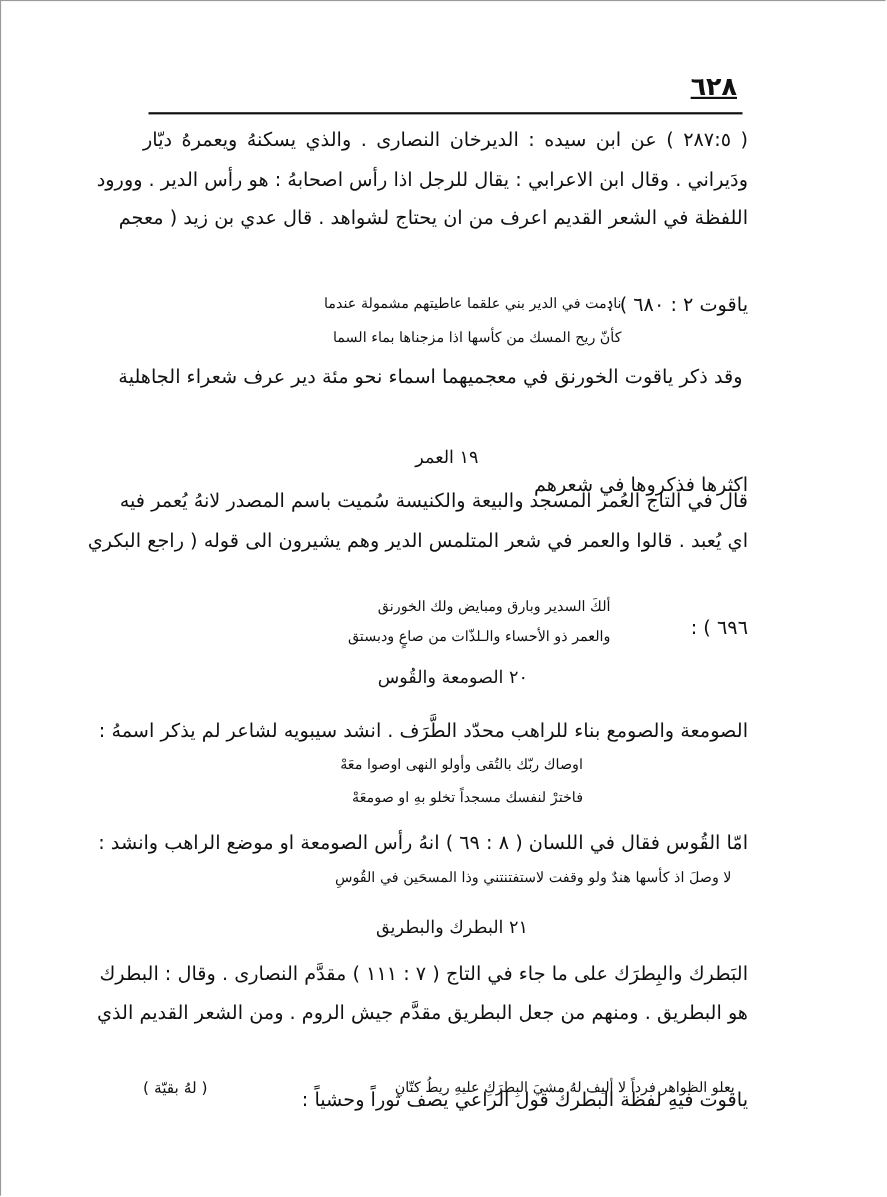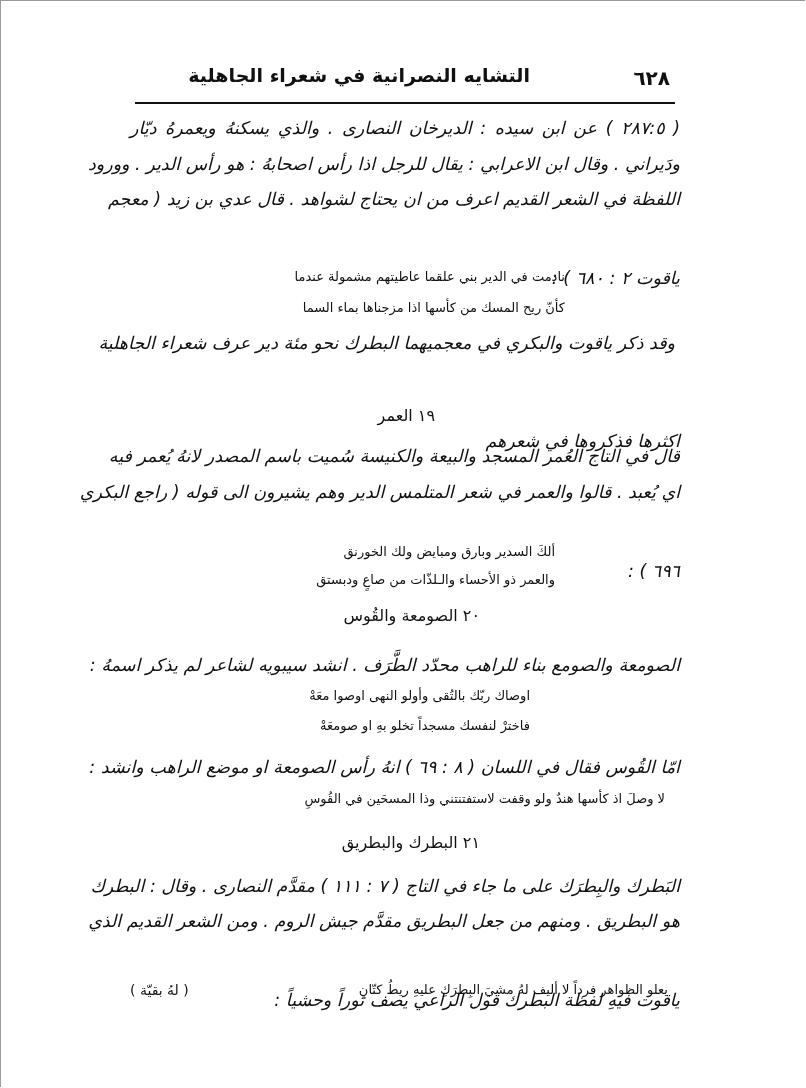--- a/index.html
+++ b/index.html
@@ -11,61 +11,60 @@
   .frame {
     position:absolute; left:0; top:0; width:805px; height:1087px;
     border-top:1px solid #9a9a9a; border-left:1px solid #9a9a9a;
     box-sizing:border-box;
   }
   .page { position:absolute; left:130px; top:0; width:550px; direction:rtl; }
   .header {
     position:absolute; top:62px; left:0; width:550px; height:30px;
   }
   .page-number {
-    position:absolute; right:10px; top:4px; font-size:20px; font-weight:bold;
+    position:absolute; right:10px; top:4px; font-size:23px; font-weight:bold;text-decoration:underline;
   }
   .running-title {
     position:absolute; right:150px; top:2px; font-size:19px; font-weight:bold;
   }
   .rule {
     position:absolute; top:102px; left:5px; width:540px; height:2px; background:#111;
   }
   .line {
     position:absolute; right:0; width:550px; font-size:17.5px; line-height:26px;
-    white-space:nowrap; text-align:justify; text-align-last:justify;font-style:italic;
+    white-space:nowrap; text-align:justify; text-align-last:justify;
   }
   .line.last { text-align-last:right;margin-top:44px; }
   .verse {
     position:absolute; font-size:13px; line-height:24px; white-space:nowrap;
   }
   .heading {
     position:absolute; font-size:16px; font-weight:normal; white-space:nowrap;
   }
 </style>
 </head>
 <body>
 
 <div class="frame"></div>
 
 <div class="page">
   <div class="header">
     <span class="page-number">٦٢٨</span>
-    <span class="running-title">التشايه النصرانية في شعراء الجاهلية</span>
   </div>
   <div class="rule"></div>
 
   <div class="line" style="top:115px">( ٢٨٧:٥ ) عن ابن سيده : الديرخان النصارى . والذي يسكنهُ ويعمرهُ ديّار</div>
   <div class="line" style="top:151px">ودَيراني . وقال ابن الاعرابي : يقال للرجل اذا رأس اصحابهُ : هو رأس الدير . وورود</div>
   <div class="line" style="top:186px">اللفظة في الشعر القديم اعرف من ان يحتاج لشواهد . قال عدي بن زيد ( معجم</div>
   <div class="line last" style="top:221px">ياقوت ٢ : ٦٨٠ ) :</div>
 
   <div class="verse" style="top:265px; right:115px">نادمت في الدير بني علقما   عاطيتهم مشمولة عندما</div>
   <div class="verse" style="top:296px; right:115px">كأنّ ريح المسك من كأسها   اذا مزجناها بماء السما</div>
 
-  <div class="line" style="top:330px; width:545px; right:5px">وقد ذكر ياقوت والبكري في معجميهما البطرك نحو مئة دير عرف شعراء الجاهلية</div>
+  <div class="line" style="top:330px; width:545px; right:5px">وقد ذكر ياقوت الخورنق في معجميهما اسماء نحو مئة دير عرف شعراء الجاهلية</div>
   <div class="line last" style="top:384px">اكثرها فذكروها في شعرهم</div>
 
   <div class="heading" style="top:406px; right:245px">١٩ العمر</div>
 
   <div class="line" style="top:443px">قال في التاج العُمر المسجد والبيعة والكنيسة سُميت باسم المصدر لانهُ يُعمر فيه</div>
   <div class="line" style="top:479px">اي يُعبد . قالوا والعمر في شعر المتلمس الدير وهم يشيرون الى قوله ( راجع البكري</div>
   <div class="line last" style="top:514px">٦٩٦ ) :</div>
 
   <div class="verse" style="top:540px; right:125px">ألكَ السدير وبارق   ومبايض ولك الخورنق</div>
   <div class="verse" style="top:568px; right:125px">والعمر ذو الأحساء والـلذّات من صاعٍ ودبستق</div>

